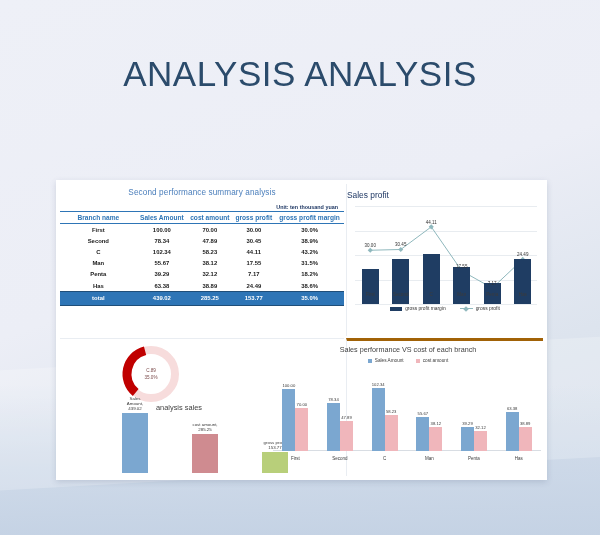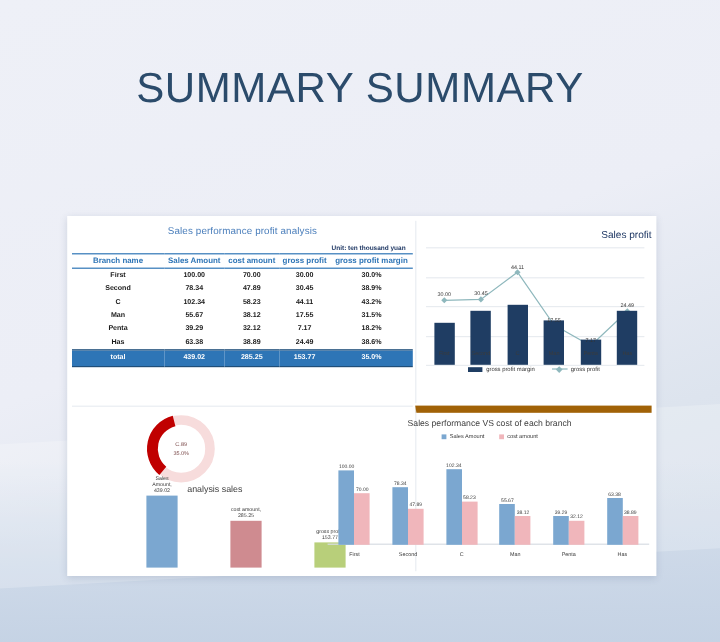--- a/index.html
+++ b/index.html
@@ -64,21 +64,21 @@
   }
   table.summary tr.total td {
     background: #2e75b6; color: #ffffff;
     border-top: 1.2px solid #1f4e79; border-bottom: 1.2px solid #1f4e79;
     padding: 3.2px 1px;
   }
   table.summary th:first-child, table.summary td:first-child { width: 27%; }
 
   
   .profit-panel { left: 290px; top: 4px; width: 197px; height: 152px; border-left: 1px solid #e9edf2; }
-  .profit-title { text-align: right; color: #1f3864; font-size: 8.4px; padding-top: 6px; }
+  .profit-title { text-align: left; color: #1f3864; font-size: 8.4px; padding-top: 6px; }
   .combo-plot { position: relative; margin: 6px 6px 0 8px; height: 98px; }
   .grid-line { position: absolute; left: 0; right: 0; height: 1px; background: #e8ecf0; }
   .combo-bar {
     position: absolute; bottom: 0; width: 17px;
     background: #1f3d63;
   }
   .combo-xaxis {
     position: absolute; left: 8px; right: 6px; top: 108px; height: 10px;
   }
   .combo-xaxis span {
@@ -111,21 +111,21 @@
   }
   .ovbars { position: absolute; left: 20px; top: 40px; width: 262px; height: 96px; }
   .ovbar { position: absolute; bottom: 2px; width: 26px; }
   .ovbar .lbl {
     position: absolute; bottom: 100%; left: 50%; transform: translateX(-50%);
     font-size: 4.4px; color: #3a3a3a; text-align: center; white-space: nowrap;
     line-height: 5.4px; padding-bottom: 1.5px;
   }
 
   
-  .group-panel { left: 290px; top: 158px; width: 197px; height: 138px; border-top: 6px solid #a16207; border-left: 1px solid #e9edf2;}
+  .group-panel { left: 290px; top: 158px; width: 197px; height: 138px; border-top: 3px solid #a16207; border-left: 1px solid #e9edf2;}
   .group-title { position:absolute; left: -74px; top: 4px; width: 270px; text-align: center; font-size: 7.2px; color: #3f3f3f; }
   .group-legend {
     position: absolute; left: -74px; top: 17px; width: 270px;
     display: flex; justify-content: center; gap: 12px; font-size: 4.7px; color: #3a3a3a;
   }
   .dot-blue, .dot-pink { display: inline-block; width: 4px; height: 4px; margin-right: 3px; vertical-align: middle; }
   .dot-blue { background: #7ba7d0; }
   .dot-pink { background: #f0b6bb; }
   .gplot { position: absolute; left: -74px; top: 28px; width: 268px; height: 92px; }
   .gbar { position: absolute; bottom: 10px; width: 13px; }
@@ -139,27 +139,27 @@
   }
   .gaxis { position: absolute; left: 0; right: 0; bottom: 10px; height: 1px; background: #d8dde3; }
 </style>
 </head>
 <body>
 
 <div class="bg-wave"></div>
 <div class="bg-wave2"></div>
 
 <div class="heading">
-  <span class="l2">SUMMARY SUMMARY</span>
+  <span class="l2">ANALYSIS ANALYSIS</span>
 </div>
 
 <div class="card">
 
   <div class="panel tbl-panel">
-    <div class="tbl-title">Sales performance profit analysis</div>
+    <div class="tbl-title">Second performance summary analysis</div>
     <div class="tbl-unit">Unit: ten thousand yuan</div>
     <table class="summary">
       <thead>
         <tr>
           <th>Branch name</th>
           <th>Sales Amount</th>
           <th>cost amount</th>
           <th>gross profit</th>
           <th>gross profit margin</th>
         </tr>

